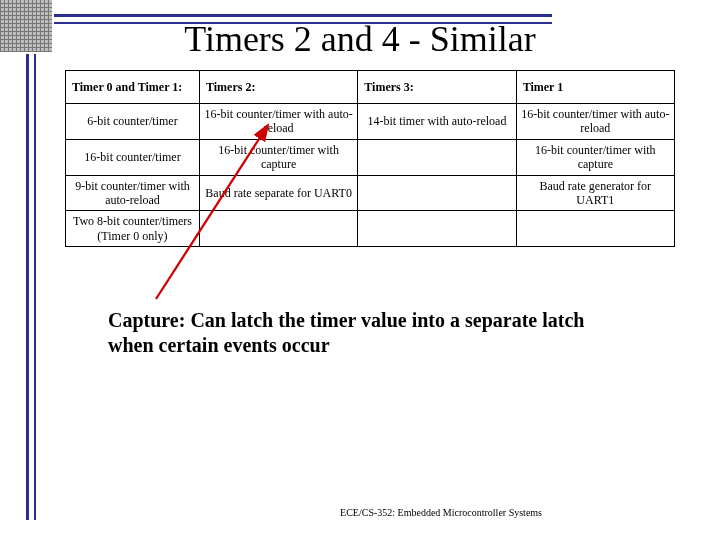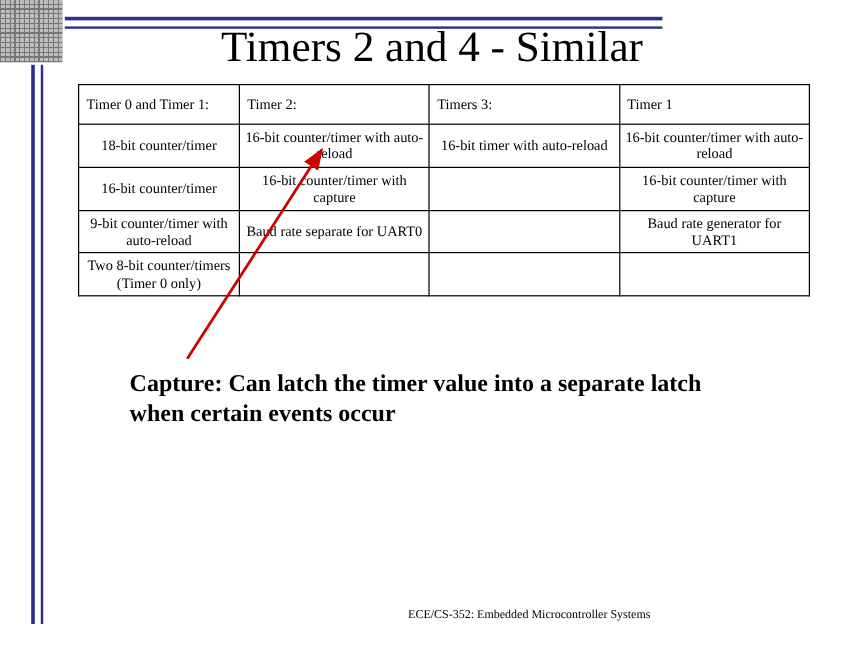--- a/index.html
+++ b/index.html
@@ -63,21 +63,21 @@
   th, td {
     border: 1px solid #000;
     padding: 3px 4px;
     text-align: center;
     vertical-align: middle;
     line-height: 1.2;
     height: 26px;
     font-weight: normal;
   }
   th {
-    font-weight: normal;
+    font-weight: bold;
     text-align: left;
     padding-left: 6px;
   }
 
   .arrow {
     position: absolute;
     left: 150px;
     top: 115px;
     width: 130px;
     height: 190px;
@@ -119,28 +119,28 @@
     <table>
       <colgroup>
         <col style="width:22%">
           <col style="width:26%">
           <col style="width:26%">
           <col style="width:26%">
       </colgroup>
       <tbody>
           <tr>
         <th>Timer 0 and Timer 1:</th>
-        <th>Timer 2:</th>
+        <th>Timers 2:</th>
         <th>Timers 3:</th>
         <th>Timer 1</th>
       </tr>
       <tr>
-        <td>18-bit counter/timer</td>
+        <td>6-bit counter/timer</td>
         <td>16-bit counter/timer with auto-reload</td>
-        <td>16-bit timer with auto-reload</td>
+        <td>14-bit timer with auto-reload</td>
         <td>16-bit counter/timer with auto-reload</td>
       </tr>
       <tr>
         <td>16-bit counter/timer</td>
         <td>16-bit counter/timer with capture</td>
         <td></td>
         <td>16-bit counter/timer with capture</td>
       </tr>
       <tr>
         <td>9-bit counter/timer with auto-reload</td>

